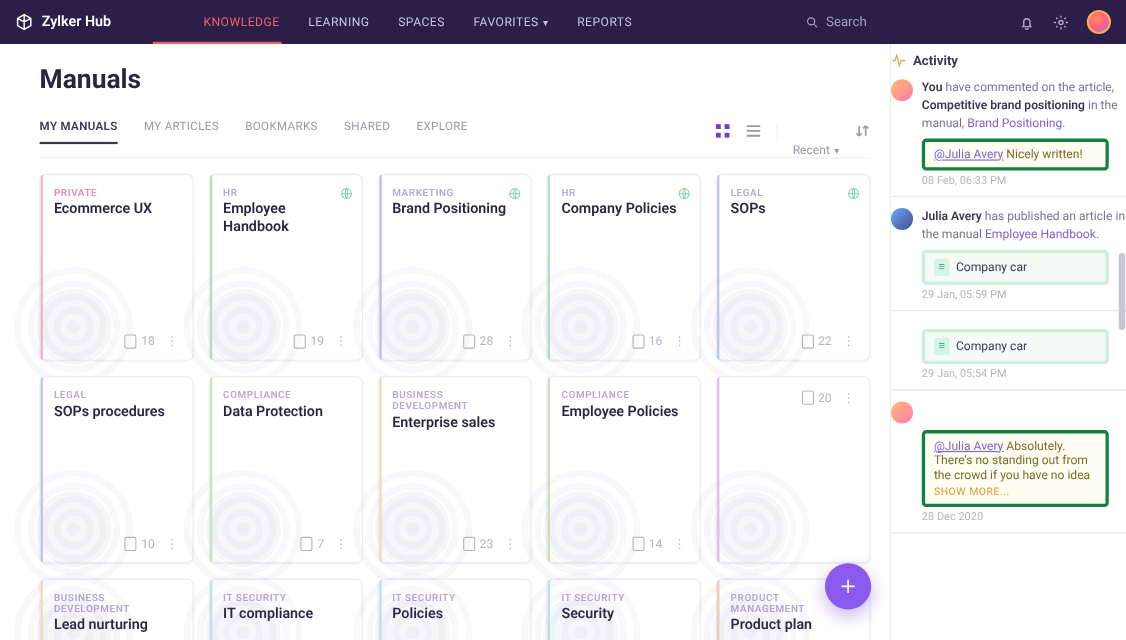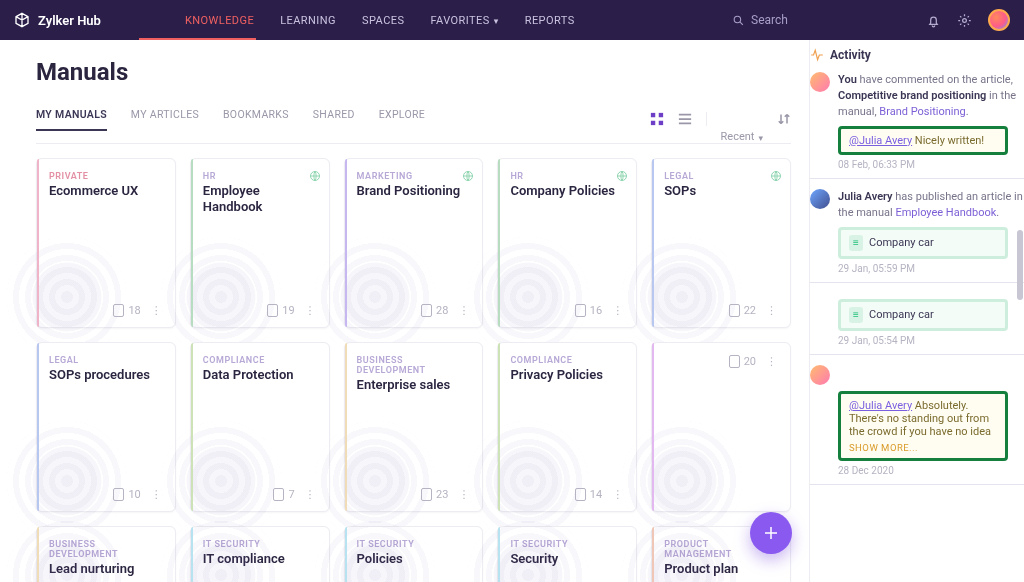--- a/index.html
+++ b/index.html
@@ -286,21 +286,21 @@
               <span class="pageicon"></span>
               <span>23</span>
             </span>
             <span class="dots">⋮</span>
           </div>
         </div>
         <div class="card">
           <div class="stripe" style="background: rgb(205, 227, 183);"></div>
           <div>
             <div class="cat">COMPLIANCE</div>
-            <div class="title">Privacy Policies</div>
+            <div class="title">Employee Policies</div>
           </div>
           <div class="foot">
             <span class="cnt">
               <span class="pageicon"></span>
               <span>14</span>
             </span>
             <span class="dots">⋮</span>
           </div>
         </div>
         <div class="card">

